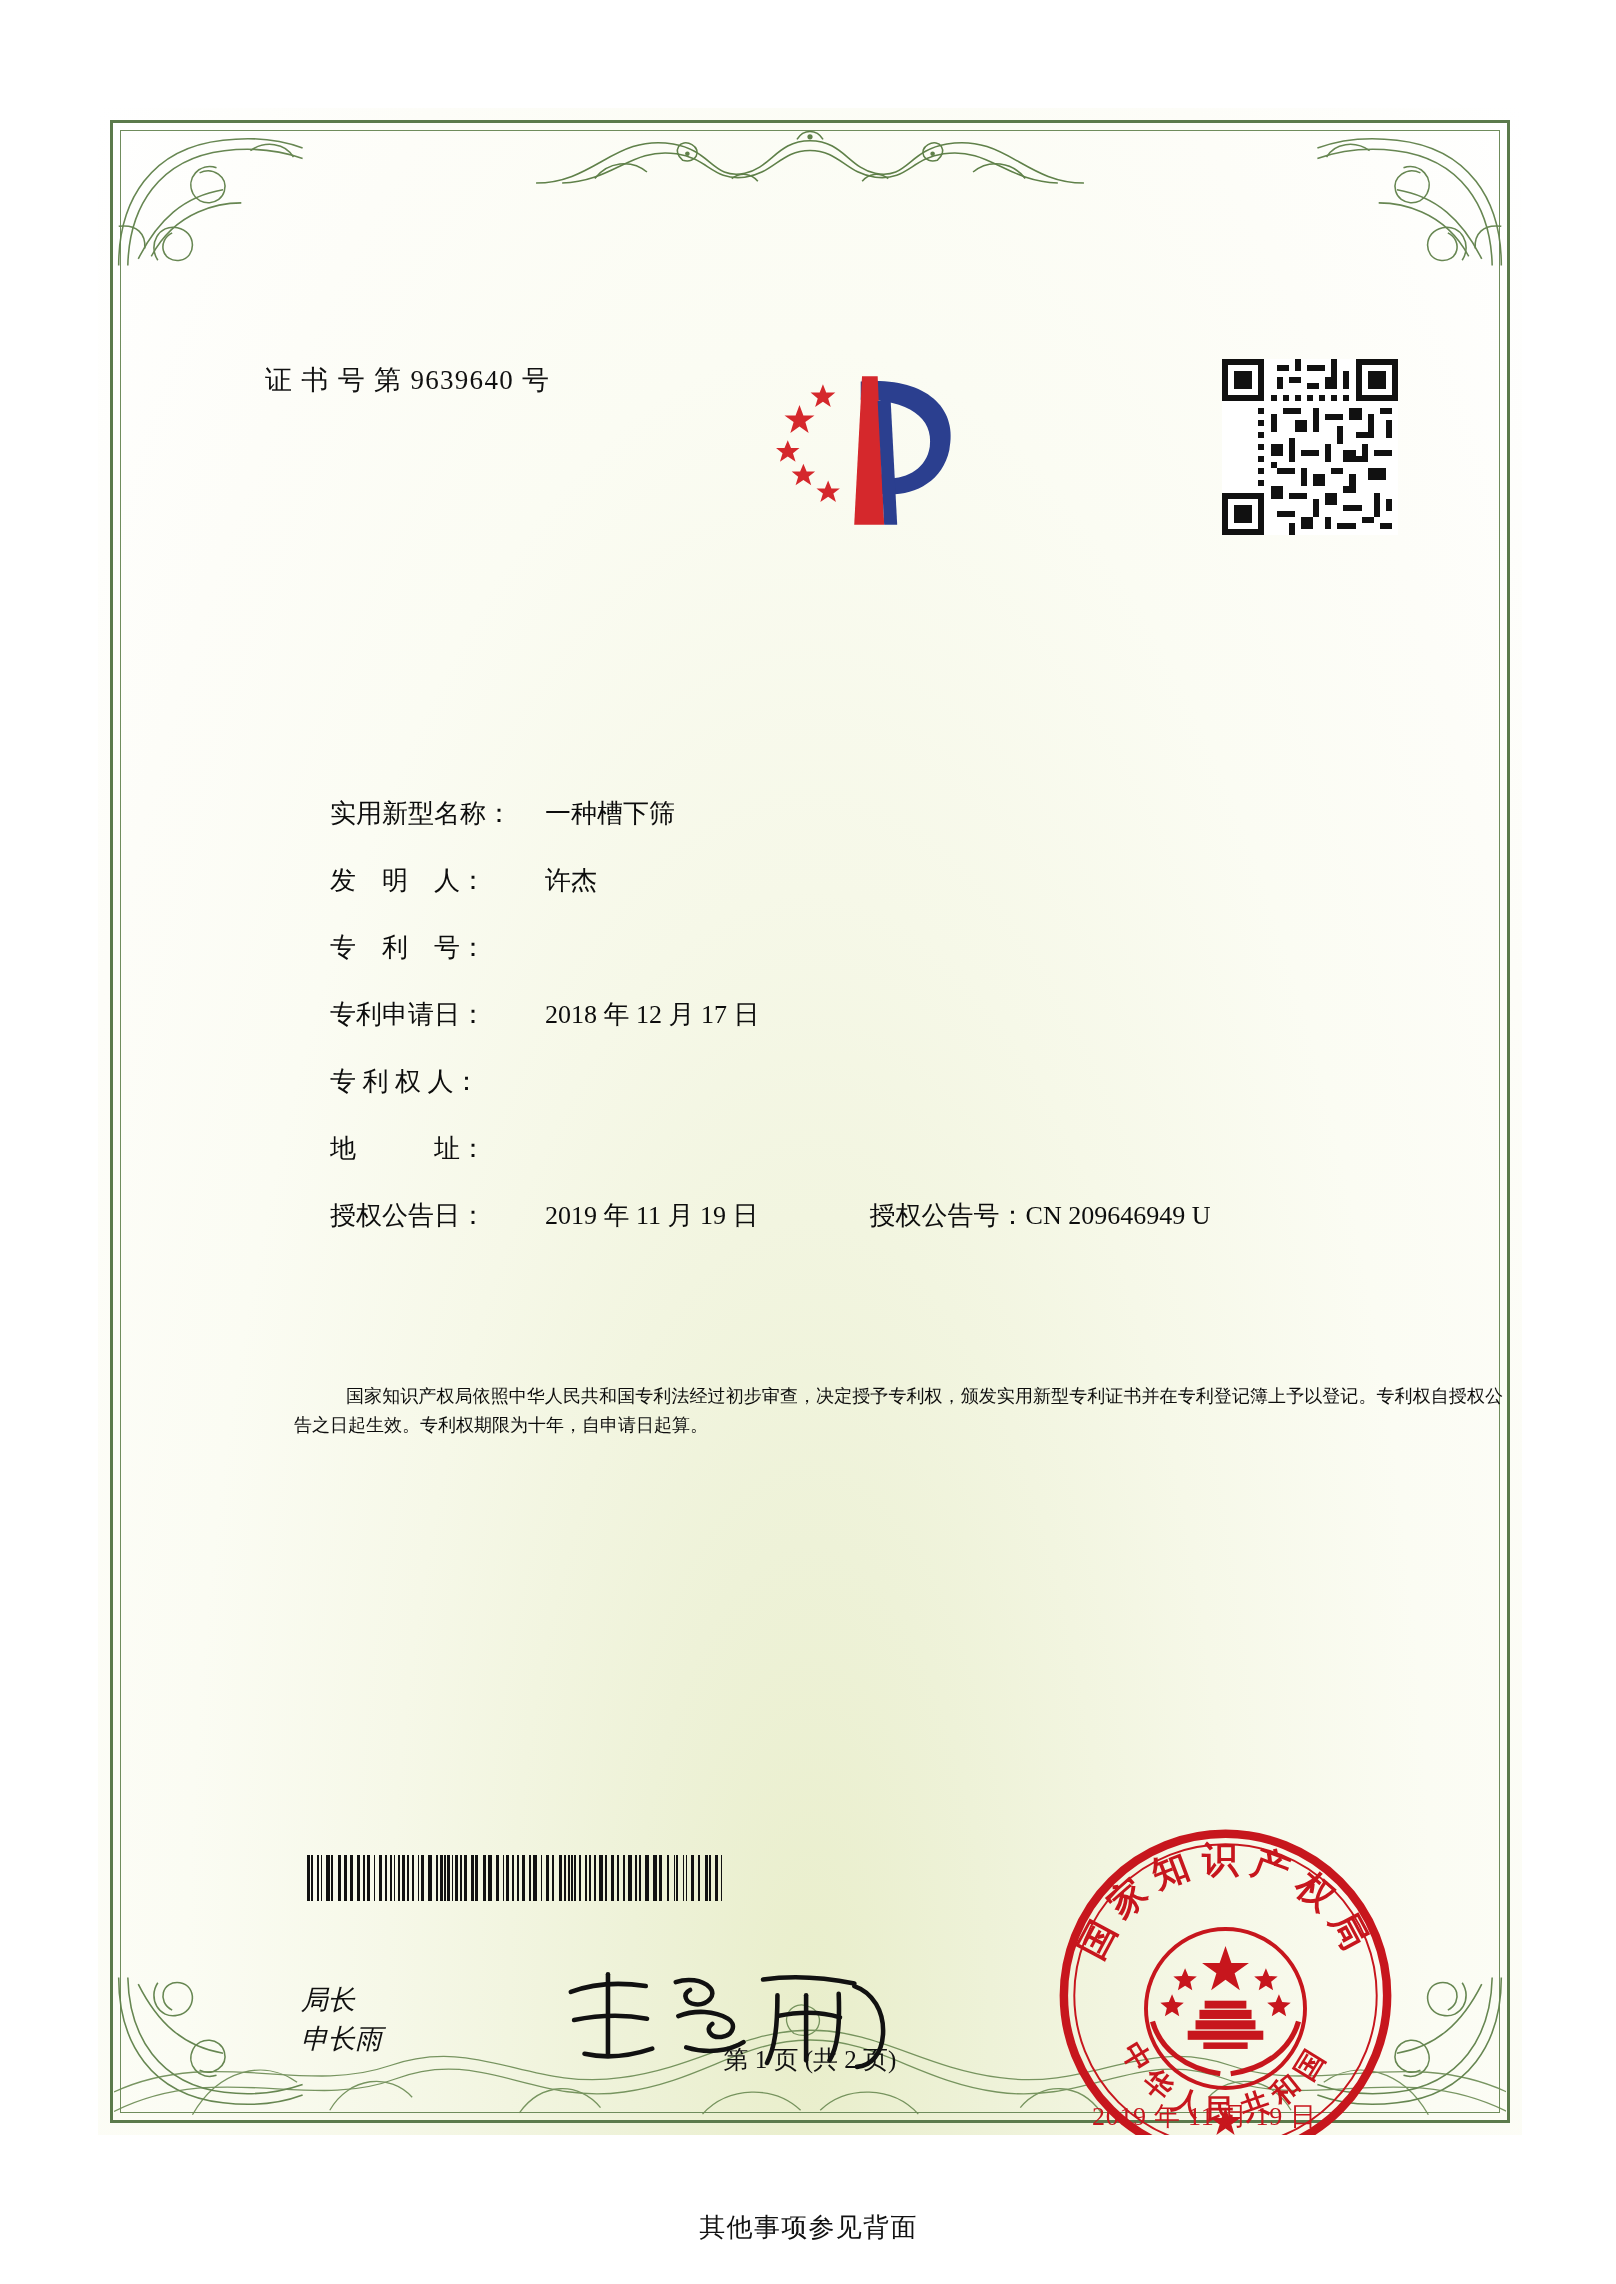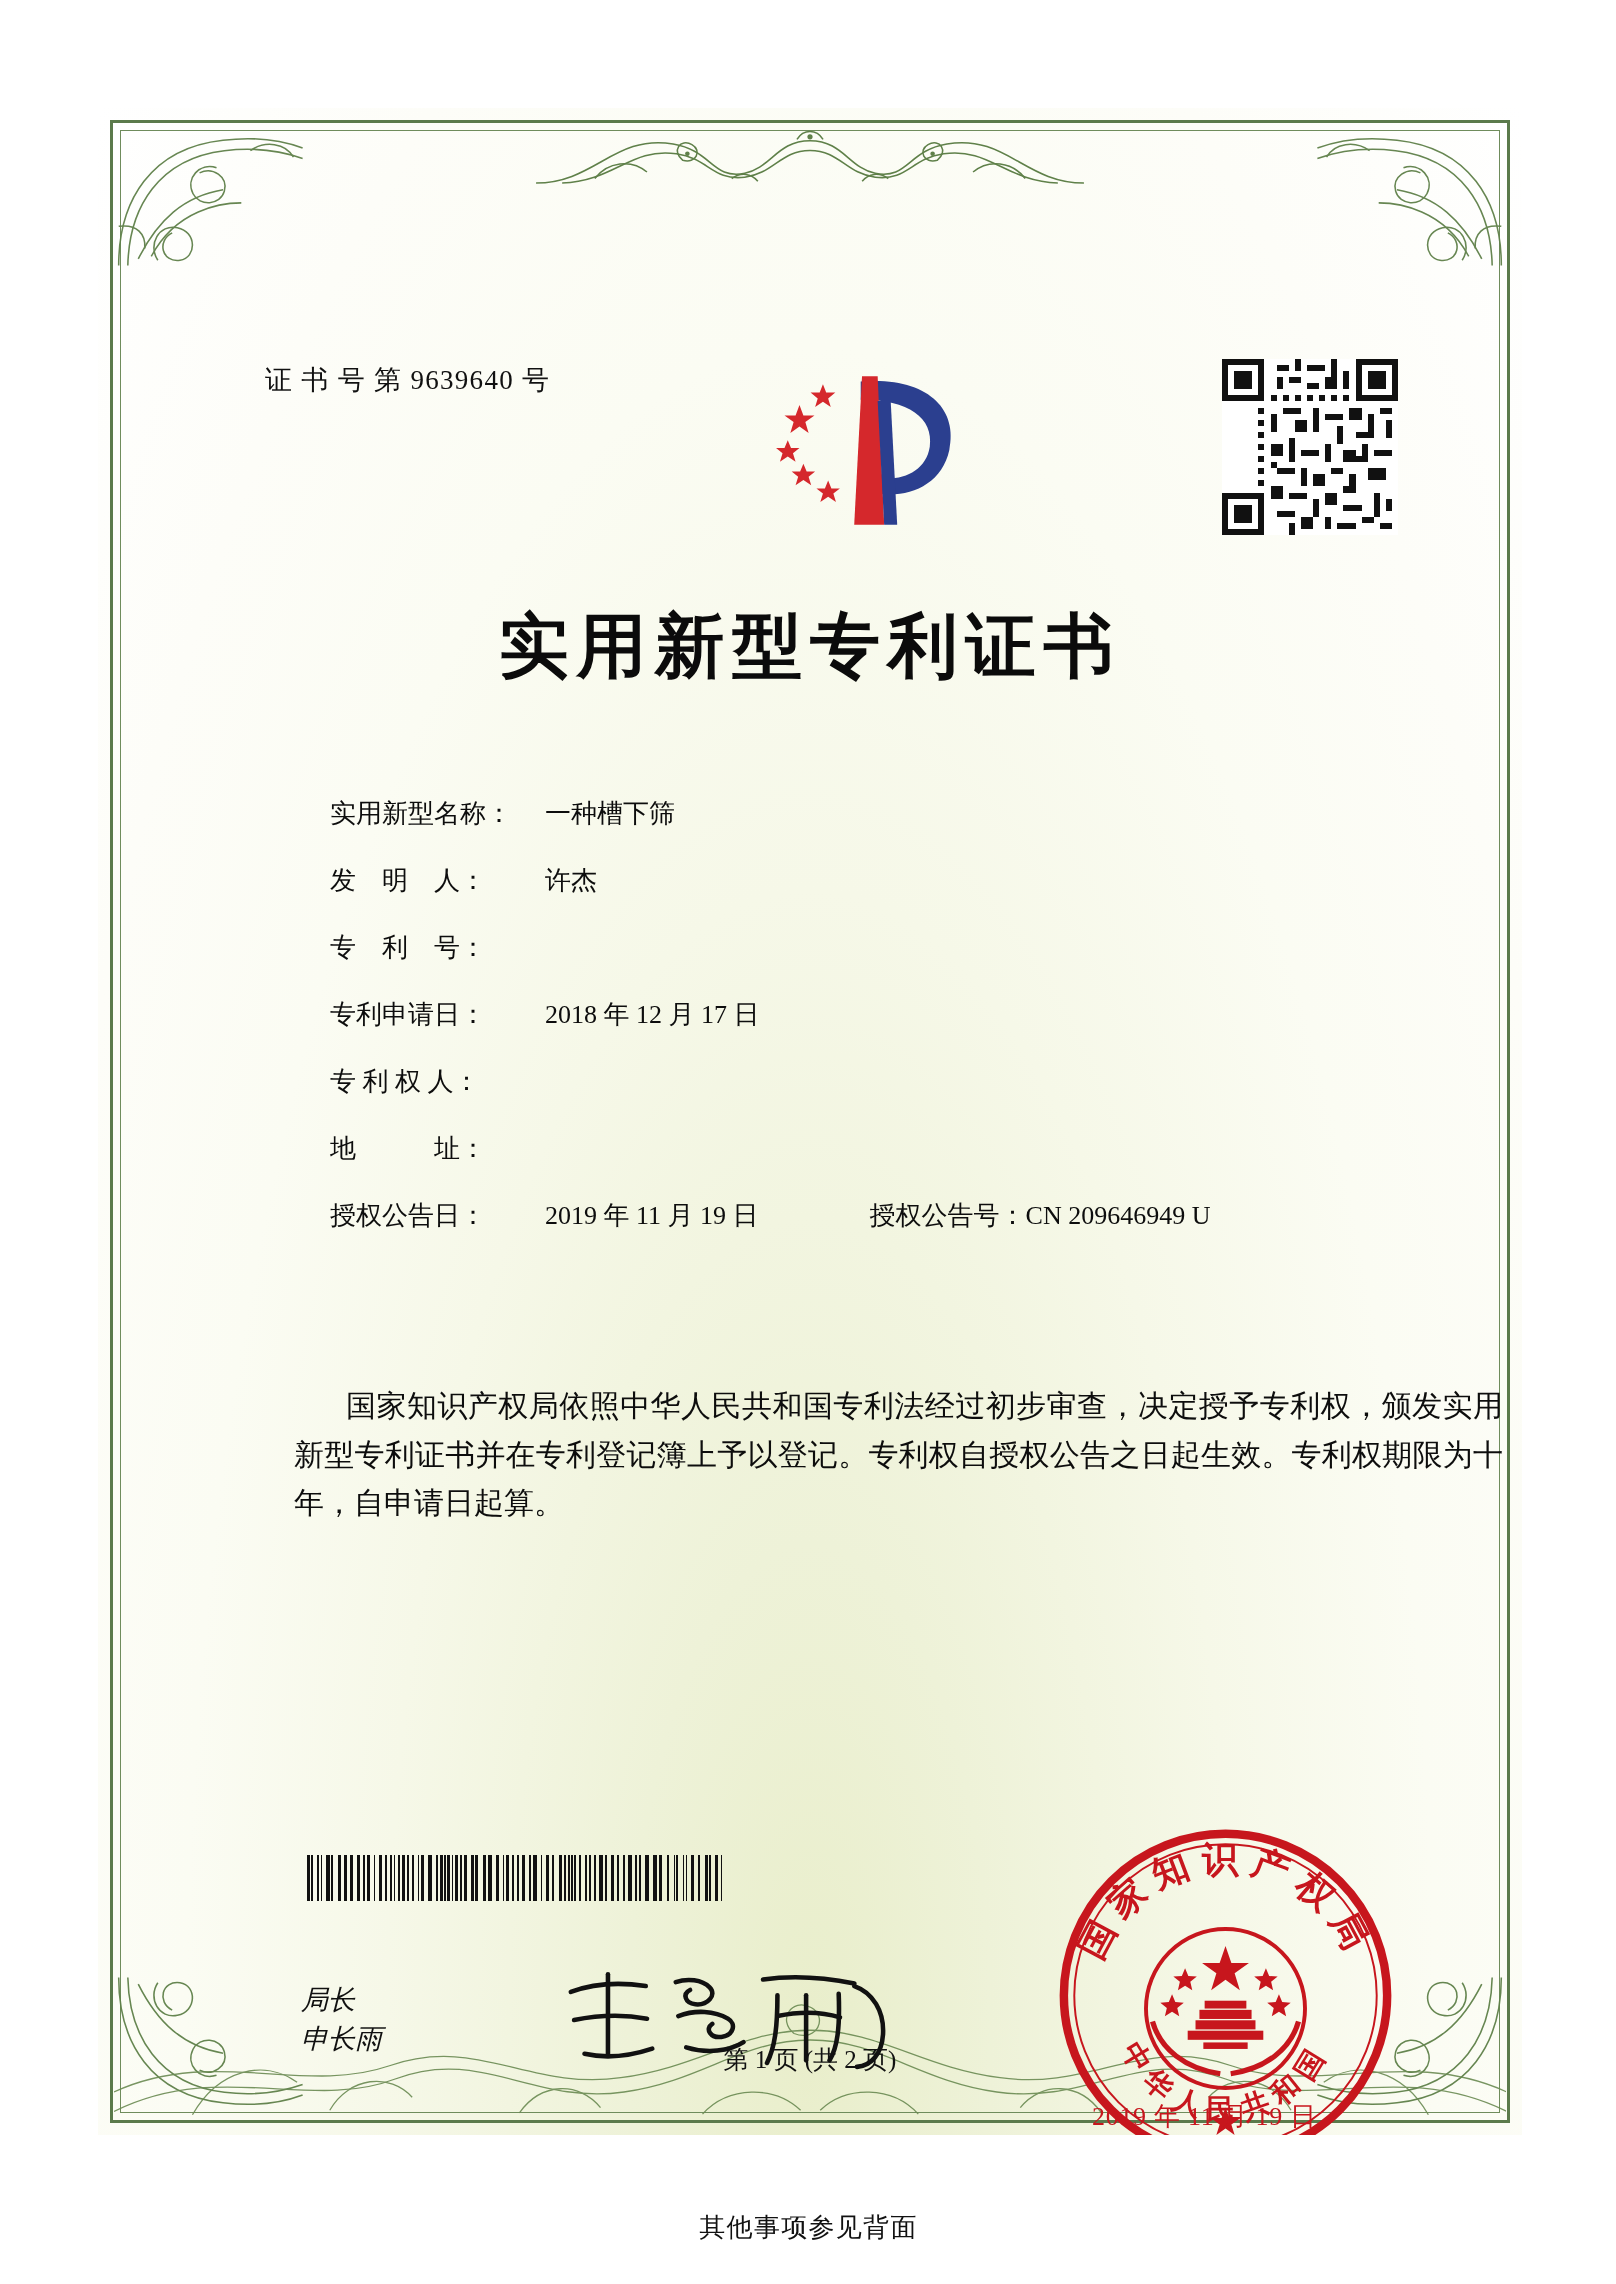--- a/index.html
+++ b/index.html
@@ -158,21 +158,21 @@
   .row.pub .val2-label {
     margin-left: 111px;
   }
 
   
   .paras {
     position: absolute;
     left: 196px;
     top: 1274px;
     width: 1209px;
-    font-size: 30px;
+    font-size: 18px;
     line-height: 1.62;
     color: #0d0d0d;
     text-align: justify;
   }
   .paras p {
     margin: 0 0 3.9px 0;
     text-indent: 52px;
   }
 
   
@@ -454,21 +454,20 @@
           <rect x="23" y="26" width="2" height="1"></rect>
             <rect x="26" y="27" width="2" height="1"></rect>
           <rect x="11" y="27" width="1" height="2"></rect>
             <rect x="20" y="21" width="2" height="1"></rect>
           <rect x="8" y="17" width="1" height="1"></rect>
             <rect x="22" y="16" width="1" height="1"></rect>
         </g>
       </svg>
     </div>
 
-    <div class="title">实用新型专利证书</div>
 
     <div class="fields">
       <div class="row">
         <span class="lbl">实用新型名称：</span>
         <span class="val">一种槽下筛</span>
       </div>
       <div class="row">
         <span class="lbl">发　明　人：</span>
         <span class="val">许杰</span>
       </div>

